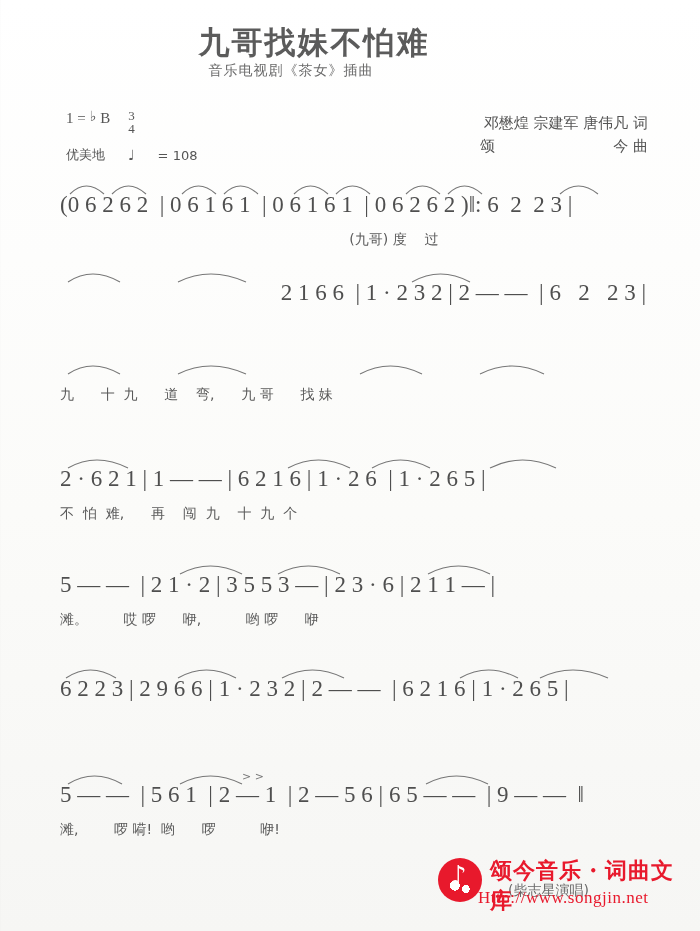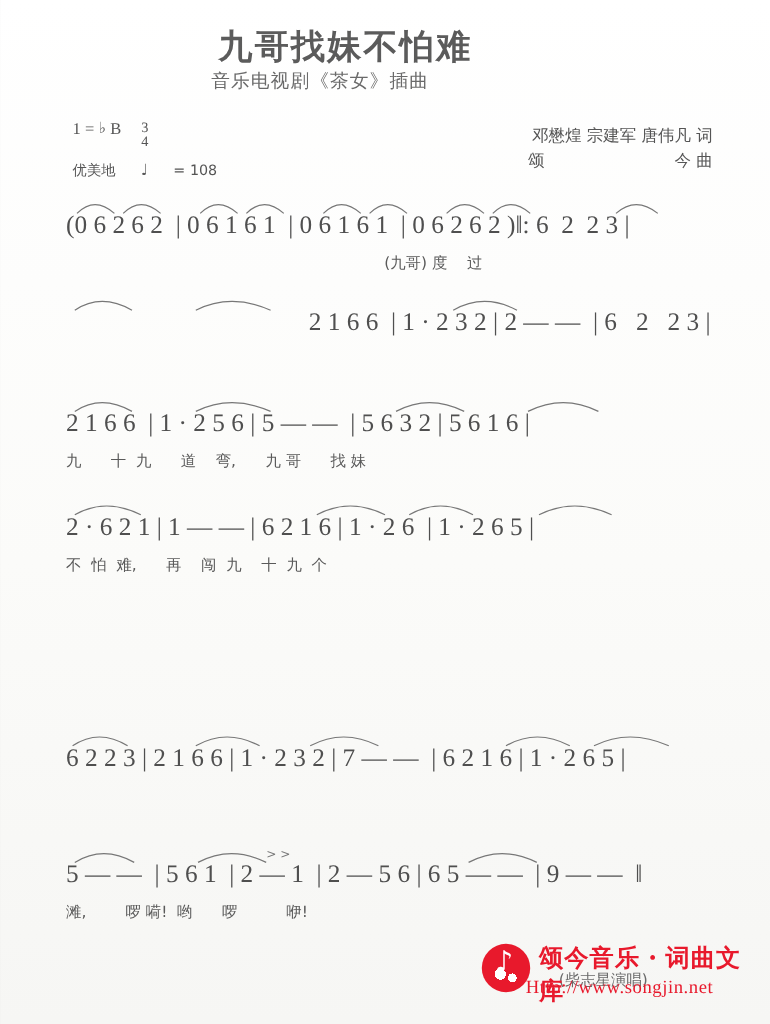--- a/index.html
+++ b/index.html
@@ -42,21 +42,21 @@
     color: #5b5b5b;
     font-family: "DejaVu Sans", sans-serif;
     font-weight: 600;
   }
   .subtitle {
     position: absolute;
     top: 62px;
     left: 0;
     width: 582px;
     text-align: center;
-    font-size: 17px;
+    font-size: 14px;
     color: #6a6a6a;
     letter-spacing: 1px;
     font-family: Liberation Mono, monospace;
   }
 
   
   .keyline {
     position: absolute;
     top: 110px;
     left: 66px;
@@ -268,45 +268,53 @@
     <div class="notes">2 1 6 6  | 1 · 2 3 2 | 2 — —  | 6   2   2 3 |</div>
   </div>
 
   <div class="system" style="top:372px;">
     <svg class="slur-layer" viewBox="0 0 586 20">
       <path d="M8 18 Q 32 2 60 18" fill="none" stroke="#777" stroke-width="1.1"></path>
       <path d="M118 18 Q 150 2 186 18" fill="none" stroke="#777" stroke-width="1.1"></path>
       <path d="M300 18 Q 330 2 362 18" fill="none" stroke="#777" stroke-width="1.1"></path>
       <path d="M420 18 Q 452 2 484 18" fill="none" stroke="#777" stroke-width="1.1"></path>
     </svg>
-    <div class="notes">2 1 6 6  | 1 · 2 5 6 | 5 — —  | 5 6 3 2 | 5 6 1 6 |</div>
     <div class="lyrics">九      十  九      道    弯,      九 哥      找 妹</div>
   </div>
 
   <div class="system" style="top:466px;">
     <svg class="slur-layer" viewBox="0 0 586 20">
       <path d="M8 18 Q 36 2 68 18" fill="none" stroke="#777" stroke-width="1.1"></path>
       <path d="M228 18 Q 258 2 290 18" fill="none" stroke="#777" stroke-width="1.1"></path>
       <path d="M312 18 Q 340 2 370 18" fill="none" stroke="#777" stroke-width="1.1"></path>
       <path d="M430 18 Q 462 2 496 18" fill="none" stroke="#777" stroke-width="1.1"></path>
     </svg>
     <div class="notes">2 · 6 2 1 | 1 — — | 6 2 1 6 | 1 · 2 6  | 1 · 2 6 5 |</div>
     <div class="lyrics">不  怕  难,      再    闯  九    十  九  个</div>
   </div>
 
+  <div class="system" style="top:572px;">
+    <svg class="slur-layer" viewBox="0 0 586 20">
+      <path d="M120 18 Q 150 2 182 18" fill="none" stroke="#777" stroke-width="1.1"></path>
+      <path d="M218 18 Q 248 2 280 18" fill="none" stroke="#777" stroke-width="1.1"></path>
+      <path d="M368 18 Q 398 2 430 18" fill="none" stroke="#777" stroke-width="1.1"></path>
+    </svg>
+    <div class="notes">5 — —  | 2 1 · 2 | 3 5 5 3 — | 2 3 · 6 | 2 1 1 — |</div>
+    <div class="lyrics">滩。        哎 啰      咿,          哟 啰      咿</div>
+  </div>
 
   <div class="system" style="top:676px;">
     <svg class="slur-layer" viewBox="0 0 586 20">
       <path d="M6 18 Q 30 2 56 18" fill="none" stroke="#777" stroke-width="1.1"></path>
       <path d="M118 18 Q 146 2 176 18" fill="none" stroke="#777" stroke-width="1.1"></path>
       <path d="M222 18 Q 252 2 284 18" fill="none" stroke="#777" stroke-width="1.1"></path>
       <path d="M400 18 Q 428 2 458 18" fill="none" stroke="#777" stroke-width="1.1"></path>
       <path d="M480 18 Q 512 2 548 18" fill="none" stroke="#777" stroke-width="1.1"></path>
     </svg>
-    <div class="notes">6 2 2 3 | 2 1 6 6 | 1 · 2 3 2 | 7 — —  | 6 2 1 6 | 1 · 2 6 5 |</div>
+    <div class="notes">6 2 2 3 | 2 9 6 6 | 1 · 2 3 2 | 2 — —  | 6 2 1 6 | 1 · 2 6 5 |</div>
   </div>
 
   <div class="system" style="top:782px;">
     <svg class="slur-layer" viewBox="0 0 586 20">
       <path d="M8 18 Q 34 2 62 18" fill="none" stroke="#777" stroke-width="1.1"></path>
       <path d="M120 18 Q 150 2 182 18" fill="none" stroke="#777" stroke-width="1.1"></path>
       <path d="M366 18 Q 396 2 428 18" fill="none" stroke="#777" stroke-width="1.1"></path>
       <text x="182" y="14" font-size="11" fill="#777" font-family="DejaVu Sans">&gt; &gt;</text>
     </svg>
     <div class="notes">5 — —  | 5 6 1  | 2 — 1  | 2 — 5 6 | 6 5 — —  | 9 — —  ‖</div>

